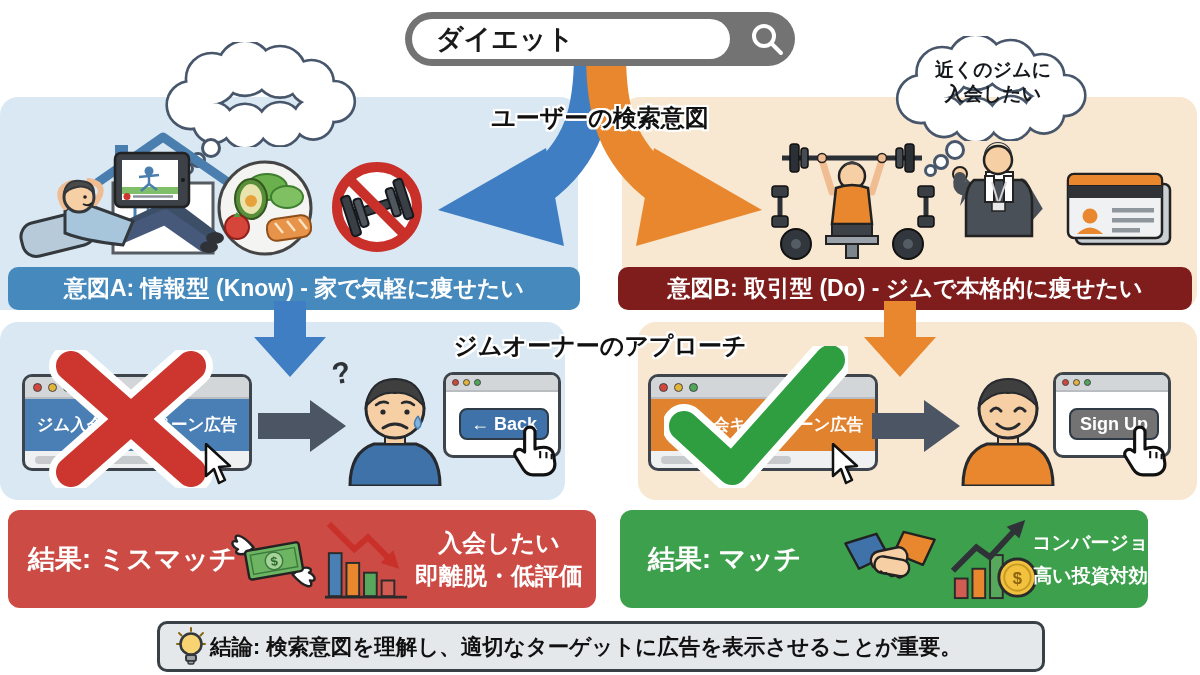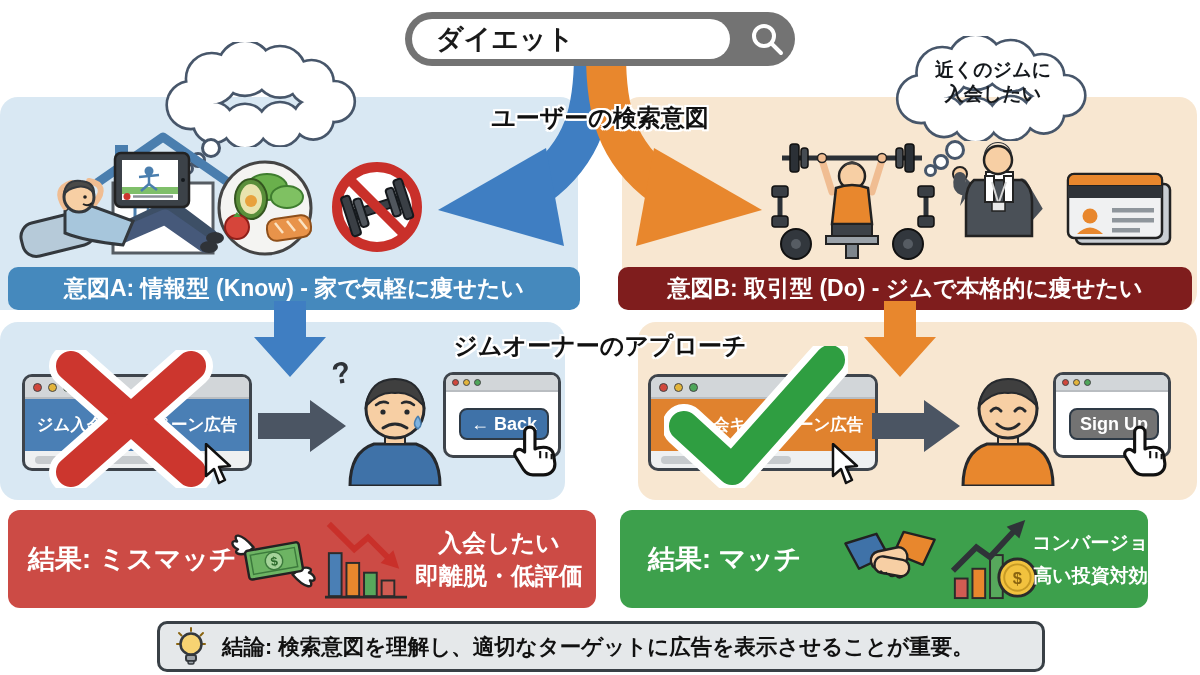--- a/index.html
+++ b/index.html
@@ -46,21 +46,21 @@
   .result{position:absolute;height:98px;border-radius:12px;top:510px;}
   .result .rlabel{position:absolute;top:0;height:100%;display:flex;align-items:center;
                   color:#fff;font-weight:bold;font-size:27px;white-space:nowrap;}
   .rtext{position:absolute;top:0;height:100%;display:flex;flex-direction:column;
          justify-content:center;align-items:center;color:#fff;font-weight:bold;}
   .rtext div{line-height:33px;white-space:nowrap;}
   
   .conclusion{position:absolute;left:157px;top:621px;width:888px;height:51px;background:#e5e8ea;
               border:3px solid #394046;border-radius:10px;display:flex;align-items:center;
               box-sizing:border-box;}
-  .conclusion .ctext{margin-left:16px;font-size:21.5px;font-weight:bold;color:#111;white-space:nowrap;}
+  .conclusion .ctext{margin-left:4px;font-size:21.5px;font-weight:bold;color:#111;white-space:nowrap;}
   .qmark{position:absolute;font-size:30px;font-weight:bold;color:#2f3338;transform:rotate(-10deg);}
 </style>
 </head>
 <body>
 
 <div class="stage">
 
   <div class="panel blue" style="left:0;top:97px;width:578px;height:213px;border-bottom-left-radius:0;"></div>
   <div class="panel orange" style="left:622px;top:97px;width:575px;height:213px;"></div>
   <div class="panel blue" style="left:0;top:322px;width:565px;height:178px;"></div>

